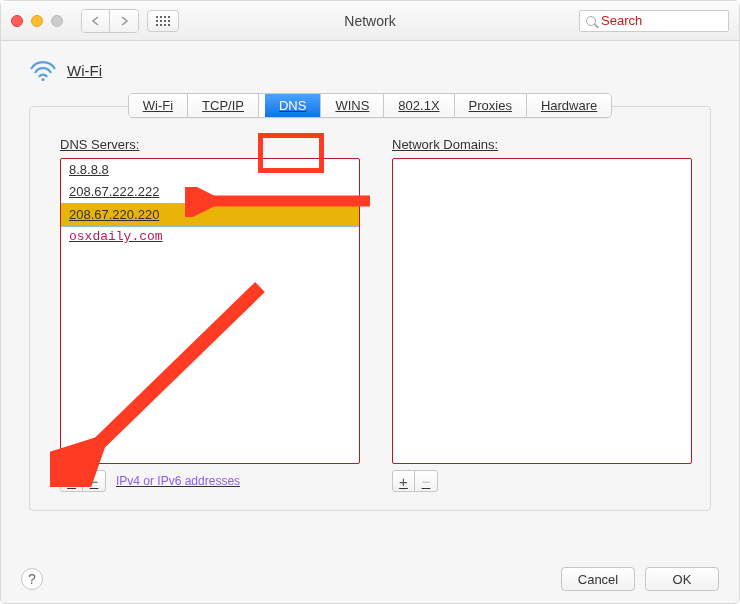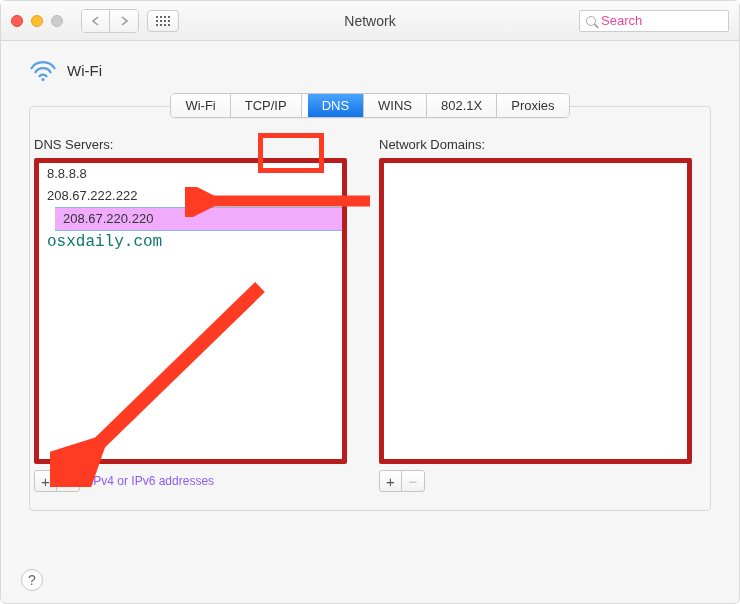--- a/index.html
+++ b/index.html
@@ -81,33 +81,33 @@
     .search {
       margin-left: auto;
       width: 150px;
       height: 22px;
       border: 1px solid #ccc;
       border-radius: 2px;
       background: #fff;
       display: flex;
       align-items: center;
       padding: 0 6px;
-      color: #ec4899;
+      color: #b91c1c;
       gap: 5px;
     }
     .search-icon {
       width: 10px; height: 10px; border: 1.5px solid #aaa; border-radius: 50%;
       position: relative;
     }
     .search-icon::after {
       content: ""; position: absolute; width: 5px; height: 1.5px; background:#aaa;
       bottom: -2px; right: -4px; transform: rotate(45deg);
     }
     
-    .body { padding: 18px 28px 0 28px; position: relative; height: calc(604px - 40px); }
+    .body { padding: 18px 28px 0 28px; position: relative; height: calc(604px - 40px); text-decoration: underline; }
     .header-row { display: flex; align-items: center; gap: 10px; margin-bottom: 12px; }
     .wifi-icon {
       width: 28px; height: 22px; position: relative;
     }
     .wifi-icon svg { width: 28px; height: 22px; }
     .header-label { font-size: 15px; color: #333; }
     
     .tabs-row { display: flex; justify-content: center; position: relative; z-index: 2; }
     .seg {
       display: flex;
@@ -140,44 +140,43 @@
       left: 257px;
       z-index: 3;
       pointer-events: none;
     }
     
     .panel {
       border: 1px solid #d9d9d9;
       border-radius: 4px;
       background: #f6f6f6;
       margin-top: -12px;
-      padding: 30px 18px 18px 4px;
+      padding: 30px 18px 18px 30px;
       height: 405px;
       position: relative;
     }
     .cols { display: flex; gap: 32px; height: 100%; }
     .col { flex: 1; display: flex; flex-direction: column; }
     .col-label { font-size: 13px; margin-bottom: 6px; color: #333; }
     .listbox {
       flex: 1;
       background: #fff;
-      border: 5px solid #b91c1c;
+      border: 1px solid #b91c1c;
       border-radius: 2px;
       overflow: hidden;
       position: relative;
       font-size: 13px;
     }
     .list-row { padding: 2px 8px; line-height: 18px; color: #333; }
     .list-row.selected {
-      background: #f0abfc;
+      background: #eab308;
       border-top: 1px solid #8ab8ec;
       border-bottom: 1px solid #8ab8ec;
-      margin-left: 16px;
-    }
-    .watermark { padding: 2px 8px; color: #0f766e; font-family: "Courier New", monospace; font-size: 16px; }
+    }
+    .watermark { padding: 2px 8px; color: #be185d; font-family: "Courier New", monospace; font-size: 13px; }
     .list-footer { display: flex; align-items: center; gap: 10px; margin-top: 6px; }
     .pm-group {
       display: flex;
       border: 1px solid #c6c6c6;
       border-radius: 3px;
       overflow: hidden;
       background: linear-gradient(#fff,#f2f2f2);
     }
     .pm-btn {
       width: 22px; height: 20px;
@@ -279,20 +278,21 @@
     </div>
 
     <div class="tabs-row">
       <div class="seg">
         <div class="seg-item">Wi-Fi</div>
         <div class="seg-item">TCP/IP</div>
         <div class="seg-item active">DNS</div>
         <div class="seg-item">WINS</div>
         <div class="seg-item">802.1X</div>
         <div class="seg-item">Proxies</div>
+        <div class="seg-item">Hardware</div>
       </div>
     </div>
 
     <div class="dns-highlight"></div>
 
     <div class="panel">
       <div class="cols">
         <div class="col">
           <div class="col-label">DNS Servers:</div>
           <div class="listbox">
@@ -335,16 +335,20 @@
           <marker id="ah2" markerWidth="16" markerHeight="16" refX="3" refY="6" orient="auto">
             <path d="M12 0 L0 6 L12 12 Z" fill="#ff3b24"></path>
           </marker>
         </defs>
         <line x1="210" y1="10" x2="30" y2="185" stroke="#ff3b24" stroke-width="14" marker-end="url(#ah2)"></line>
       </svg>
     </div>
 
     <div class="footer">
       <div class="help-btn">?</div>
+      <div class="btn-row">
+        <div class="btn">Cancel</div>
+        <div class="btn">OK</div>
+      </div>
     </div>
   </div>
 
 </div>
 
 </body></html>

